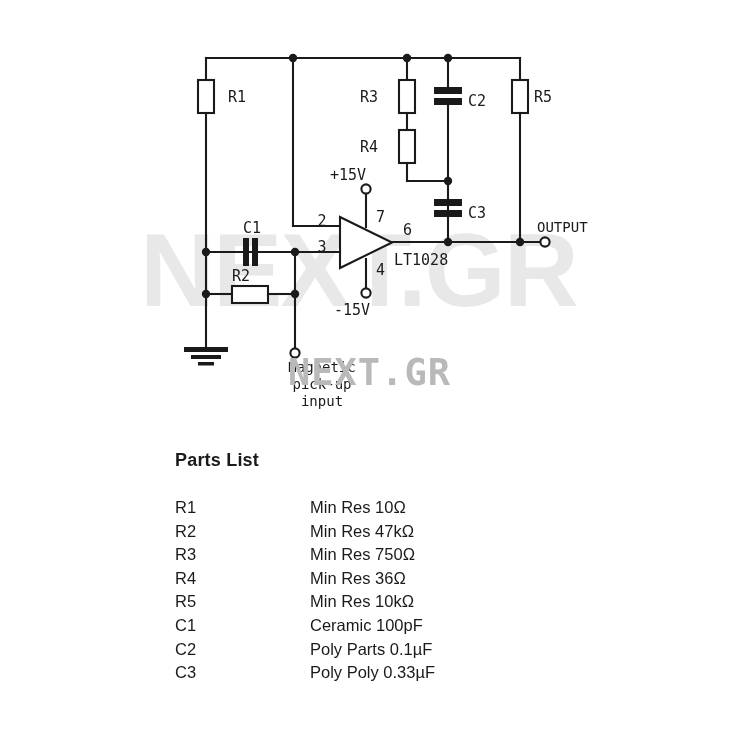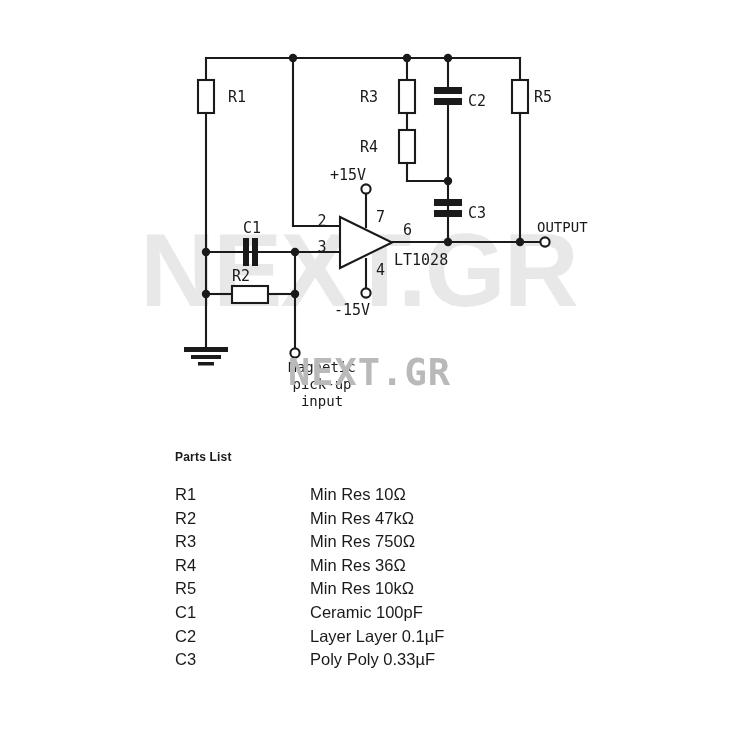--- a/index.html
+++ b/index.html
@@ -51,23 +51,23 @@
   }
   .parts {
     position: absolute;
     left: 175px;
     top: 450px;
     width: 420px;
   }
   .parts-title {
     font-family: "Liberation Sans", sans-serif;
     font-weight: bold;
-    font-size: 12px;
+    font-size: 18px;
     color: #1a1a1a;
-    margin: 0 0 20px 0;
+    margin: 0 0 26px 0;
     letter-spacing: 0.2px;
   }
   .parts-table {
     border-collapse: collapse;
   }
   .parts-table td {
     font-family: "Liberation Sans", sans-serif;
     font-size: 16.5px;
     color: #1a1a1a;
     padding: 0 0 2.5px 0;
@@ -224,21 +224,21 @@
           <tr>
             <td class="col-ref">R5</td>
             <td class="col-desc">Min Res 10kΩ</td>
           </tr>
           <tr>
             <td class="col-ref">C1</td>
             <td class="col-desc">Ceramic 100pF</td>
           </tr>
           <tr>
             <td class="col-ref">C2</td>
-            <td class="col-desc">Layer Layer 0.1µF</td>
+            <td class="col-desc">Poly Parts 0.1µF</td>
           </tr>
           <tr>
             <td class="col-ref">C3</td>
             <td class="col-desc">Poly Poly 0.33µF</td>
           </tr>
         </tbody>
     </table>
   </div>
 
 </div>

